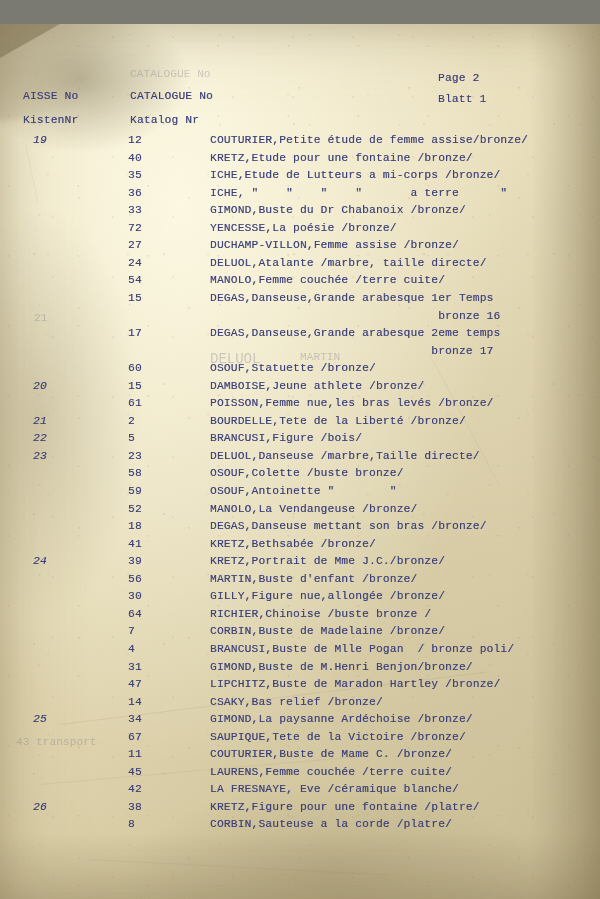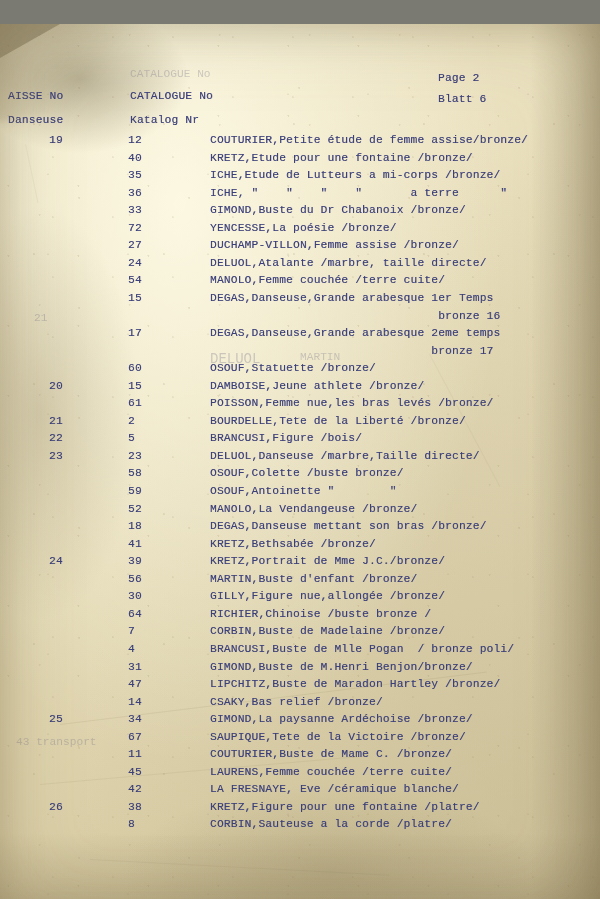--- a/index.html
+++ b/index.html
@@ -102,24 +102,24 @@
     font-size: 11.2px;
     letter-spacing: 0.2px;
     white-space: pre;
     text-shadow: 0.35px 0.3px 0 rgba(60,62,120,0.45);
   }
   .line {
     position: absolute;
     white-space: pre;
     font-family: "Liberation Mono", monospace;
   }
-  .col-caisse { left: 8px; text-align: right; }
+  .col-caisse { left: 23px; text-align: right; }
   .col-catalog { left: 130px; }
   .col-desc { left: 210px; text-align: center; }
-  .col-num-k { left: 18px; width: 76px; text-align: center; }
+  .col-num-k { left: 2px; width: 76px; text-align: center; font-style: italic; }
   .col-num-c { left: 128px; width: 76px; text-align: left; }
   .hdr-page { left: 438px; }
 
   
   .stain {
     position: absolute;
     border-radius: 50%;
     pointer-events: none;
   }
 </style>
@@ -148,22 +148,22 @@
       <div class="line" style="left: 34px; top: 288px; font-size: 11.2px;">21</div>
       <div class="line" style="left: 210px; top: 327px; font-size: 14px;">DELUOL</div>
       <div class="line" style="left: 300px; top: 327px; font-size: 11.2px;">MARTIN</div>
       <div class="line" style="left: 16px; top: 712px; font-size: 11.2px;">43 transport</div>
     </div>
 
   <div class="text-layer">
     <div class="line col-caisse" style="top:66px;">AISSE No</div>
     <div class="line col-catalog" style="top:66px;">CATALOGUE No</div>
     <div class="line hdr-page" style="top:48px;">Page 2</div>
-    <div class="line hdr-page" style="top:69px;">Blatt 6</div>
-    <div class="line col-caisse" style="top:90px;">Danseuse</div>
+    <div class="line hdr-page" style="top:69px;">Blatt 1</div>
+    <div class="line col-caisse" style="top:90px;">KistenNr</div>
     <div class="line col-catalog" style="top:90px;">Katalog Nr</div>
 
     <div id="rows-container"><div class="line col-num-k" style="top: 110px;">19</div><div class="line col-num-c" style="top: 110px;">12</div><div class="line col-desc" style="top: 110px;">COUTURIER,Petite étude de femme assise/bronze/</div><div class="line col-num-c" style="top: 127.55px;">40</div><div class="line col-desc" style="top: 127.55px;">KRETZ,Etude pour une fontaine /bronze/</div><div class="line col-num-c" style="top: 145.1px;">35</div><div class="line col-desc" style="top: 145.1px;">ICHE,Etude de Lutteurs a mi-corps /bronze/</div><div class="line col-num-c" style="top: 162.65px;">36</div><div class="line col-desc" style="top: 162.65px;">ICHE, "    "    "    "       a terre      "</div><div class="line col-num-c" style="top: 180.2px;">33</div><div class="line col-desc" style="top: 180.2px;">GIMOND,Buste du Dr Chabanoix /bronze/</div><div class="line col-num-c" style="top: 197.75px;">72</div><div class="line col-desc" style="top: 197.75px;">YENCESSE,La poésie /bronze/</div><div class="line col-num-c" style="top: 215.3px;">27</div><div class="line col-desc" style="top: 215.3px;">DUCHAMP-VILLON,Femme assise /bronze/</div><div class="line col-num-c" style="top: 232.85px;">24</div><div class="line col-desc" style="top: 232.85px;">DELUOL,Atalante /marbre, taille directe/</div><div class="line col-num-c" style="top: 250.4px;">54</div><div class="line col-desc" style="top: 250.4px;">MANOLO,Femme couchée /terre cuite/</div><div class="line col-num-c" style="top: 267.95px;">15</div><div class="line col-desc" style="top: 267.95px;">DEGAS,Danseuse,Grande arabesque 1er Temps</div><div class="line col-desc" style="top: 285.5px;">                                 bronze 16</div><div class="line col-num-c" style="top: 303.05px;">17</div><div class="line col-desc" style="top: 303.05px;">DEGAS,Danseuse,Grande arabesque 2eme temps</div><div class="line col-desc" style="top: 320.6px;">                                bronze 17</div><div class="line col-num-c" style="top: 338.15px;">60</div><div class="line col-desc" style="top: 338.15px;">OSOUF,Statuette /bronze/</div><div class="line col-num-k" style="top: 355.7px;">20</div><div class="line col-num-c" style="top: 355.7px;">15</div><div class="line col-desc" style="top: 355.7px;">DAMBOISE,Jeune athlete /bronze/</div><div class="line col-num-c" style="top: 373.25px;">61</div><div class="line col-desc" style="top: 373.25px;">POISSON,Femme nue,les bras levés /bronze/</div><div class="line col-num-k" style="top: 390.8px;">21</div><div class="line col-num-c" style="top: 390.8px;">2</div><div class="line col-desc" style="top: 390.8px;">BOURDELLE,Tete de la Liberté /bronze/</div><div class="line col-num-k" style="top: 408.35px;">22</div><div class="line col-num-c" style="top: 408.35px;">5</div><div class="line col-desc" style="top: 408.35px;">BRANCUSI,Figure /bois/</div><div class="line col-num-k" style="top: 425.9px;">23</div><div class="line col-num-c" style="top: 425.9px;">23</div><div class="line col-desc" style="top: 425.9px;">DELUOL,Danseuse /marbre,Taille directe/</div><div class="line col-num-c" style="top: 443.45px;">58</div><div class="line col-desc" style="top: 443.45px;">OSOUF,Colette /buste bronze/</div><div class="line col-num-c" style="top: 461px;">59</div><div class="line col-desc" style="top: 461px;">OSOUF,Antoinette "        "</div><div class="line col-num-c" style="top: 478.55px;">52</div><div class="line col-desc" style="top: 478.55px;">MANOLO,La Vendangeuse /bronze/</div><div class="line col-num-c" style="top: 496.1px;">18</div><div class="line col-desc" style="top: 496.1px;">DEGAS,Danseuse mettant son bras /bronze/</div><div class="line col-num-c" style="top: 513.65px;">41</div><div class="line col-desc" style="top: 513.65px;">KRETZ,Bethsabée /bronze/</div><div class="line col-num-k" style="top: 531.2px;">24</div><div class="line col-num-c" style="top: 531.2px;">39</div><div class="line col-desc" style="top: 531.2px;">KRETZ,Portrait de Mme J.C./bronze/</div><div class="line col-num-c" style="top: 548.75px;">56</div><div class="line col-desc" style="top: 548.75px;">MARTIN,Buste d'enfant /bronze/</div><div class="line col-num-c" style="top: 566.3px;">30</div><div class="line col-desc" style="top: 566.3px;">GILLY,Figure nue,allongée /bronze/</div><div class="line col-num-c" style="top: 583.85px;">64</div><div class="line col-desc" style="top: 583.85px;">RICHIER,Chinoise /buste bronze /</div><div class="line col-num-c" style="top: 601.4px;">7</div><div class="line col-desc" style="top: 601.4px;">CORBIN,Buste de Madelaine /bronze/</div><div class="line col-num-c" style="top: 618.95px;">4</div><div class="line col-desc" style="top: 618.95px;">BRANCUSI,Buste de Mlle Pogan  / bronze poli/</div><div class="line col-num-c" style="top: 636.5px;">31</div><div class="line col-desc" style="top: 636.5px;">GIMOND,Buste de M.Henri Benjon/bronze/</div><div class="line col-num-c" style="top: 654.05px;">47</div><div class="line col-desc" style="top: 654.05px;">LIPCHITZ,Buste de Maradon Hartley /bronze/</div><div class="line col-num-c" style="top: 671.6px;">14</div><div class="line col-desc" style="top: 671.6px;">CSAKY,Bas relief /bronze/</div><div class="line col-num-k" style="top: 689.15px;">25</div><div class="line col-num-c" style="top: 689.15px;">34</div><div class="line col-desc" style="top: 689.15px;">GIMOND,La paysanne Ardéchoise /bronze/</div><div class="line col-num-c" style="top: 706.7px;">67</div><div class="line col-desc" style="top: 706.7px;">SAUPIQUE,Tete de la Victoire /bronze/</div><div class="line col-num-c" style="top: 724.25px;">11</div><div class="line col-desc" style="top: 724.25px;">COUTURIER,Buste de Mame C. /bronze/</div><div class="line col-num-c" style="top: 741.8px;">45</div><div class="line col-desc" style="top: 741.8px;">LAURENS,Femme couchée /terre cuite/</div><div class="line col-num-c" style="top: 759.35px;">42</div><div class="line col-desc" style="top: 759.35px;">LA FRESNAYE, Eve /céramique blanche/</div><div class="line col-num-k" style="top: 776.9px;">26</div><div class="line col-num-c" style="top: 776.9px;">38</div><div class="line col-desc" style="top: 776.9px;">KRETZ,Figure pour une fontaine /platre/</div><div class="line col-num-c" style="top: 794.45px;">8</div><div class="line col-desc" style="top: 794.45px;">CORBIN,Sauteuse a la corde /platre/</div></div>
   </div>
 
   <div class="right-dark"></div>
   <div class="bottom-dark"></div>
   <div class="edge-shadow"></div>
 </div>
 

